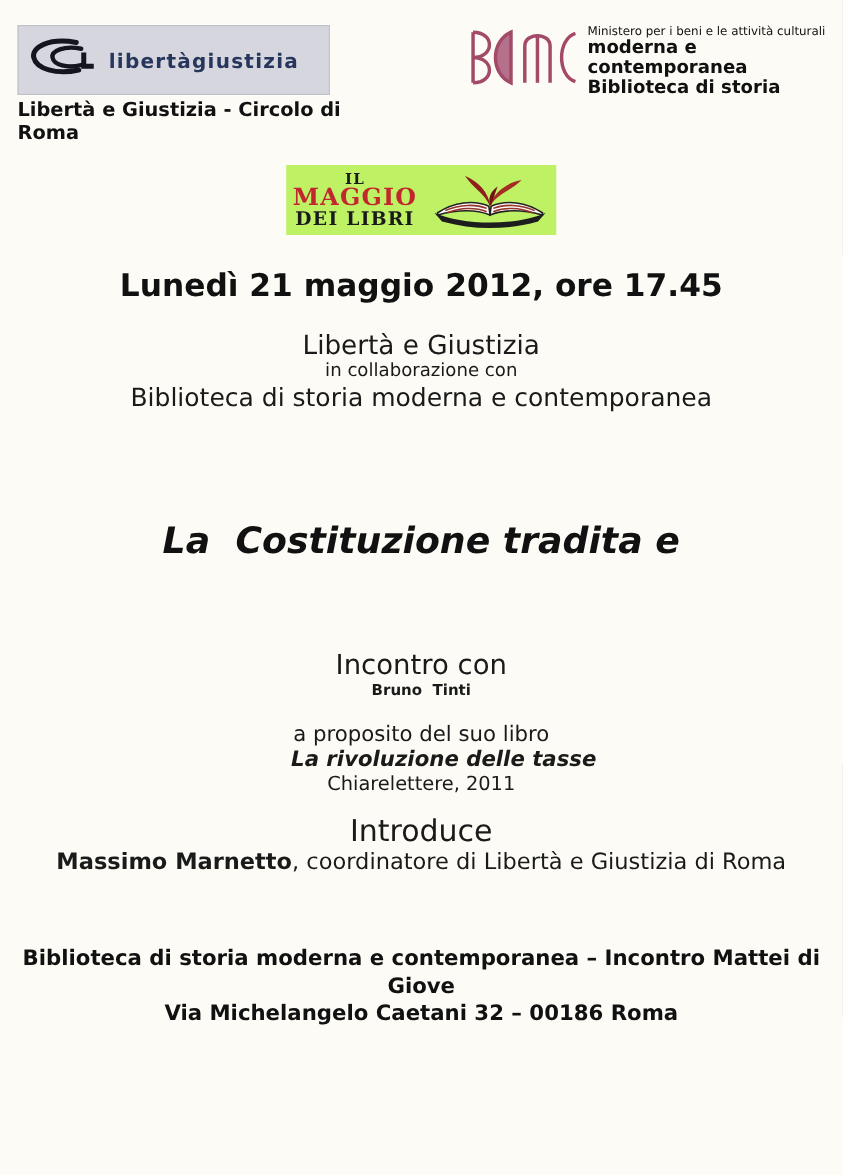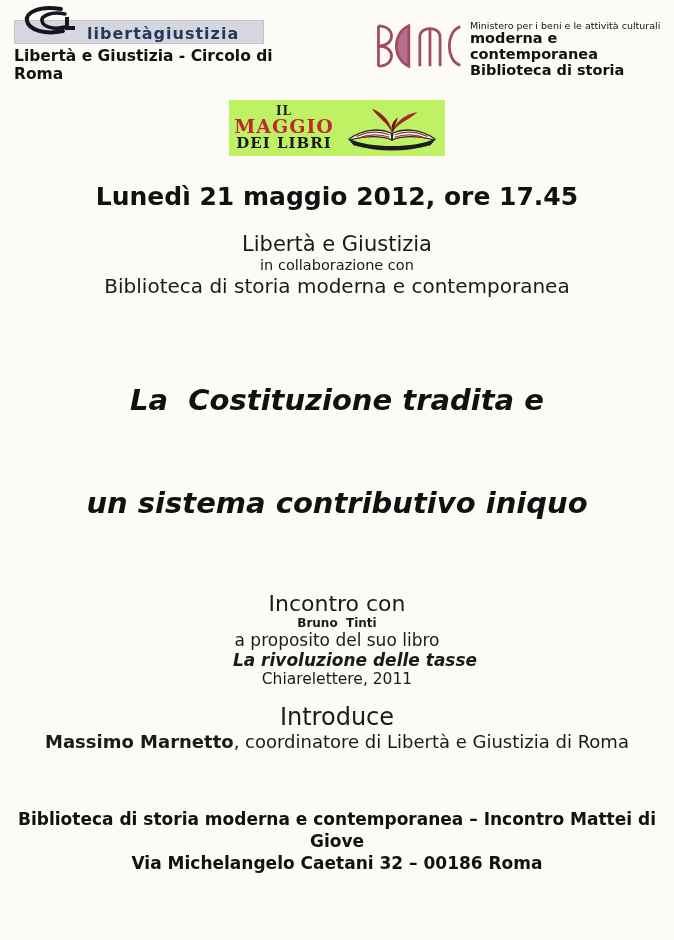--- a/index.html
+++ b/index.html
@@ -5,22 +5,22 @@
   html,body{margin:0;padding:0;background:#e8e8e8;}
   .page{
     width:674px;height:940px;margin:0 auto;background:#fcfbf5;
     font-family:"DejaVu Sans","Liberation Sans",sans-serif;color:#1a1a1a;
     position:relative;overflow:hidden;box-sizing:border-box;padding-top:20px;
   }
   
   .header{display:flex;justify-content:space-between;align-items:flex-start;padding:0 10px 0 14px;}
   .hleft{width:310px;}
   .logo-box{
-    display:flex;align-items:flex-end;background:#d6d6de;border:1px solid #c2c2cc;
-    width:250px;height:24px;padding:0 6px;box-sizing:border-box;
+    display:flex;align-items:center;background:#d6d6de;border:1px solid #c2c2cc;
+    width:250px;height:56px;padding:0 6px;box-sizing:border-box;
   }
   .brand-text{color:#27365c;font-weight:bold;font-size:16px;letter-spacing:1px;margin-left:2px;white-space:nowrap;}
   .left-caption{font-weight:bold;font-size:15.5px;color:#111;margin-top:3px;}
   .hright{display:flex;align-items:flex-start;width:292px;}
   .bsmc-text{margin-left:6px;}
   .ministry{font-size:9.5px;color:#111;line-height:1.2;}
   .bsmc-name{font-size:14.5px;font-weight:bold;color:#111;line-height:1.1;}
   
   .maggio-box{
     width:216px;height:56px;margin:17px auto 0;background:#bef264;
@@ -32,21 +32,21 @@
   .maggio-dei{font-size:15px;color:#1a1a1a;letter-spacing:1px;}
   
   .center{text-align:center;}
   .date-line{margin-top:26px;font-size:25px;font-weight:bold;color:#111;}
   .organizer{margin-top:21px;font-size:21px;}
   .collab{margin-top:1px;font-size:14.5px;}
   .partner{margin-top:1px;font-size:20px;}
   .title{margin-top:17px;font-size:29px;font-weight:bold;font-style:italic;line-height:1.18;color:#111;white-space:pre-wrap;}
   .meeting-label{margin-top:2px;font-size:22px;}
   .speaker{font-size:12px;font-weight:bold;white-space:pre-wrap;}
-  .book-intro{font-size:17px;}
+  .book-intro{margin-top:19px;font-size:17px;}
   .book-title{font-size:17px;font-weight:bold;font-style:italic;padding-left:36px;}
   .book-pub{font-size:15.5px;}
   .introduce{margin-top:15px;font-size:24px;}
   .moderator{font-size:18px;}
   .moderator b{font-weight:bold;}
   
   .venue{margin-top:56px;font-size:17px;font-weight:bold;line-height:1.3;color:#111;}
 </style>
 </head>
 <body>
@@ -111,21 +111,20 @@
   </div>
 
   <div class="center date-line">Lunedì 21 maggio 2012, ore 17.45</div>
 
   <div class="center organizer">Libertà e Giustizia</div>
   <div class="center collab">in collaborazione con</div>
   <div class="center partner">Biblioteca di storia moderna e contemporanea</div>
 
   <div class="center title">
     <div>La  Costituzione tradita e</div>
-    <div>un sistema contributivo iniquo</div>
   </div>
 
   <div class="center meeting-label">Incontro con</div>
   <div class="center speaker">Bruno  Tinti</div>
 
   <div class="center book-intro">a proposito del suo libro</div>
   <div class="center book-title">La rivoluzione delle tasse</div>
   <div class="center book-pub">Chiarelettere, 2011</div>
 
   <div class="center introduce">Introduce</div>

